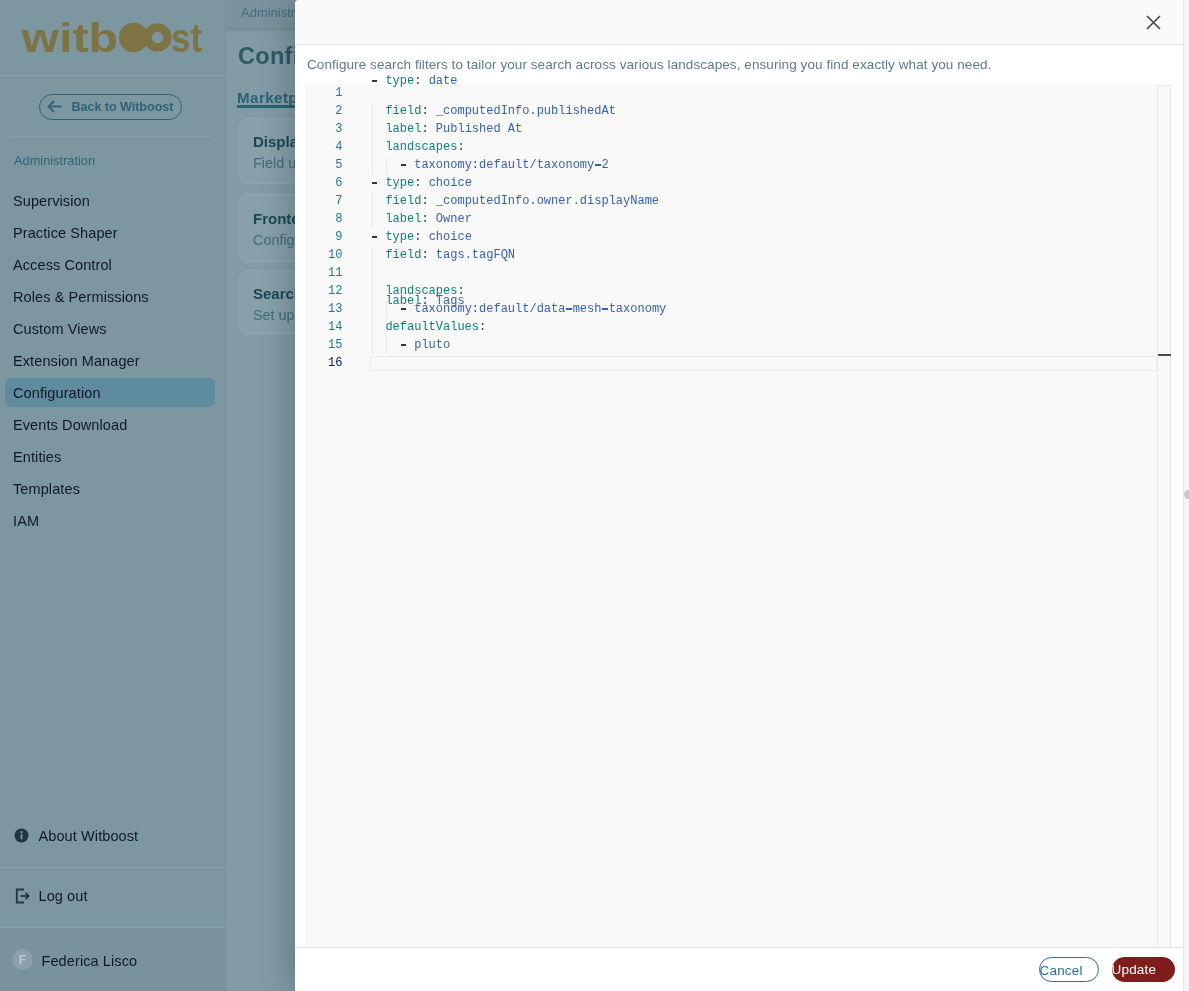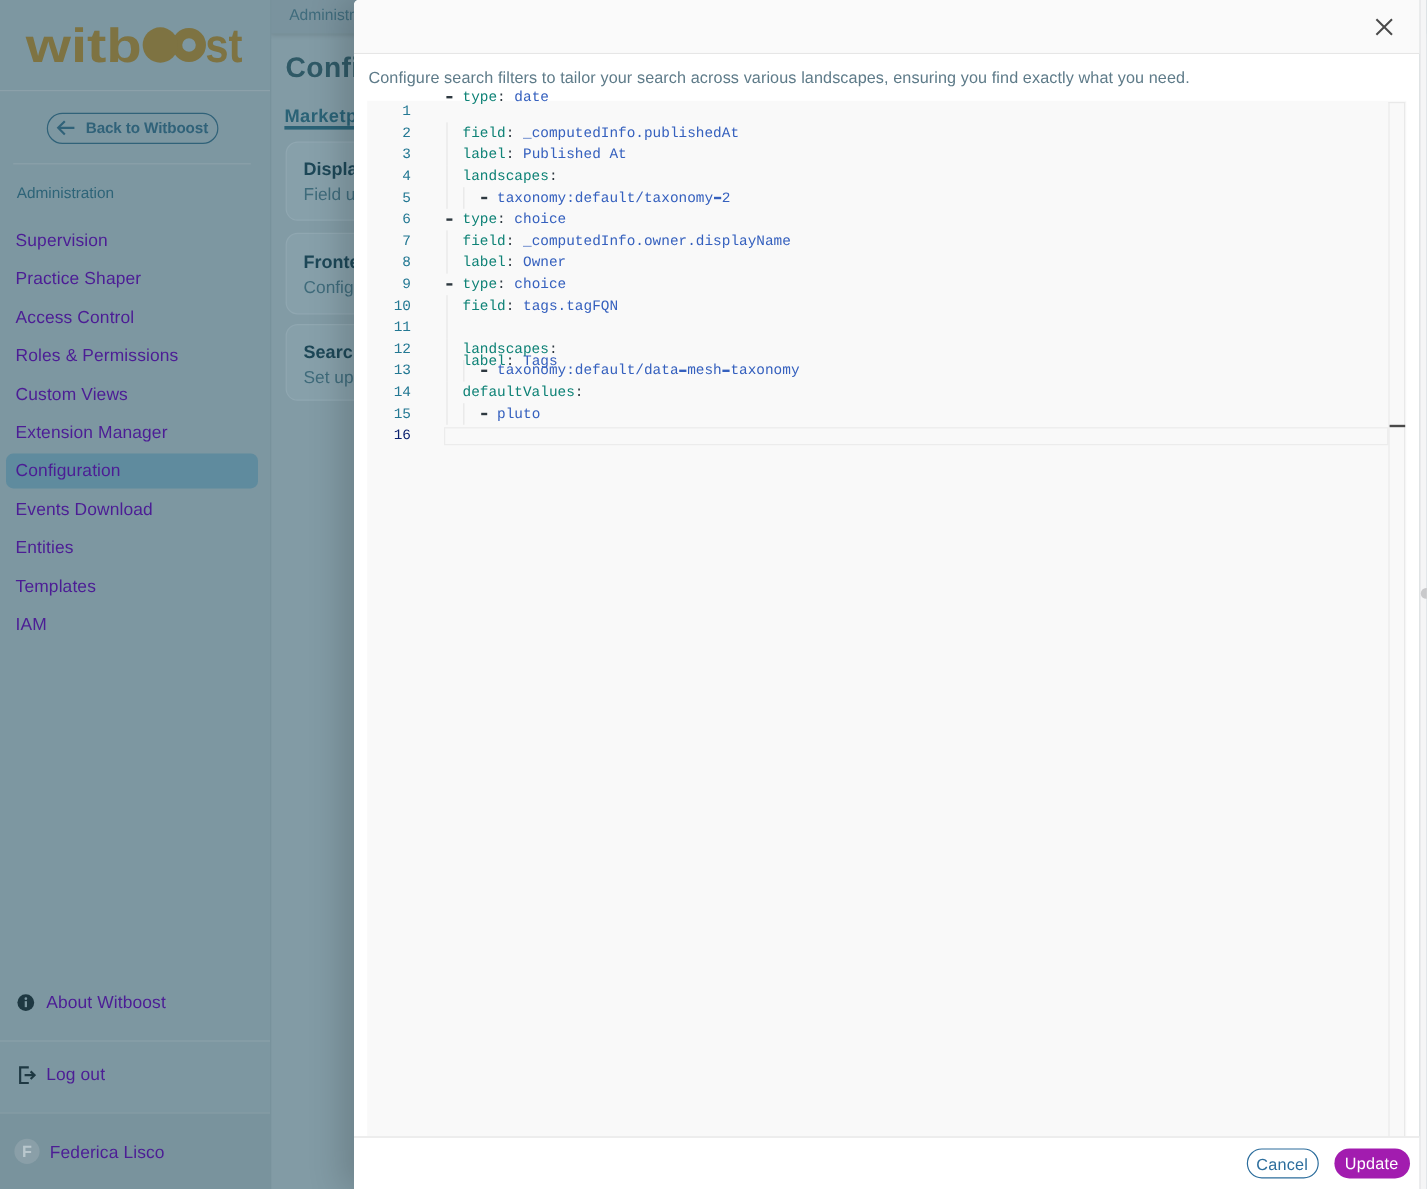--- a/index.html
+++ b/index.html
@@ -2,41 +2,41 @@
 <html><head>
 <meta charset="utf-8">
 <style>
   html,body{margin:0;padding:0;}
   body{width:1189px;height:991px;overflow:hidden;font-family:"Liberation Sans",sans-serif;}
   #stage{position:absolute;left:0;top:0;width:1189px;height:991px;background:#829BA5;overflow:hidden;}
   .abs{position:absolute;}
   
   #sidebar{position:absolute;left:0;top:0;width:225px;height:991px;background:#7D97A1;border-right:1px solid #78929C;}
   .sb-divider{position:absolute;left:0;width:225px;height:1px;background:#8CA1AA;}
-  .menu-item{position:absolute;left:13px;font-size:14.5px;color:#4c1d95;letter-spacing:.1px;text-align:right;}
+  .menu-item{position:absolute;left:13px;font-size:14.5px;color:#0f172a;letter-spacing:.1px;text-align:right;}
   #cfg-pill{position:absolute;left:5px;top:377.5px;width:210px;height:29.5px;border-radius:6px;background:#5F8B9E;}
   
   #topbar{position:absolute;left:225px;top:0;width:964px;height:28px;background:#7A939E;box-shadow:0 2px 4px rgba(0,0,0,0.12);}
   
   #modal{position:absolute;left:295px;top:0;width:888px;height:991px;background:#ffffff;border-radius:4px 0 0 0;box-shadow:-10px 0 28px rgba(0,0,0,0.17);}
   #mhead{position:absolute;left:0;top:0;width:100%;height:44px;background:#FAFAFA;border-bottom:1px solid #E6E6E6;border-radius:4px 0 0 0;}
   #mtitle{position:absolute;left:17px;top:12px;font-size:15.3px;font-weight:500;color:#303030;letter-spacing:-0.05px;}
   #msub{position:absolute;left:12px;top:57px;font-size:13.5px;color:#5E7B89;letter-spacing:0.08px;}
   #editor{position:absolute;left:11px;top:84px;width:866px;height:863px;background:#F9F9F9;}
   .ln{position:absolute;width:30px;text-align:right;font-family:"Liberation Mono",monospace;font-size:12px;line-height:18px;color:#237893;}
   .cl{position:absolute;left:76px;font-family:"Liberation Mono",monospace;font-size:12px;line-height:18px;white-space:pre;color:#2E3940;}
   .k{color:#0E8276;}
   .v{color:#3560BE;}
   .guide{position:absolute;width:1px;background:#E7E7E7;}
   .dsh{display:inline-block;width:7.207px;height:18px;vertical-align:top;position:relative;}
   .dsh::after{content:"";position:absolute;left:0.9px;top:8.3px;width:5.5px;height:1.8px;background:currentColor;}
   #mfoot{position:absolute;left:0;top:947px;width:100%;height:44px;background:#fff;border-top:1px solid #E2E2E2;}
-  .btn{position:absolute;top:957px;height:25px;border-radius:12.5px;font-size:13.5px;font-weight:500;line-height:25px;text-align:center;letter-spacing:.2px;}
+  .btn{position:absolute;top:957px;height:25px;border-radius:12.5px;font-size:13.5px;font-weight:500;line-height:25px;letter-spacing:.2px;}
   #btn-cancel{left:743.5px;width:60px;border:1.4px solid #2C6D9C;color:#2C6D9C;background:#fff;box-sizing:border-box;}
-  #btn-update{left:816.5px;width:63px;background:#a21caf;color:#fff;}
+  #btn-update{left:816.5px;width:63px;background:#7f1d1d;color:#fff;}
   
   #rstrip{position:absolute;left:1183px;top:0;width:6px;height:991px;background:#F5F5F6;border-left:1px solid #E8E8E9;}
   #rdot{position:absolute;left:1184px;top:490px;width:9px;height:9px;border-radius:50%;background:#C9C9CB;}
 </style>
 </head>
 <body>
 <div id="stage">
 
   <div id="topbar"></div>
   <div class="abs" style="left:241px;top:4.5px;font-size:13px;color:#406C7D;">Administration</div>

